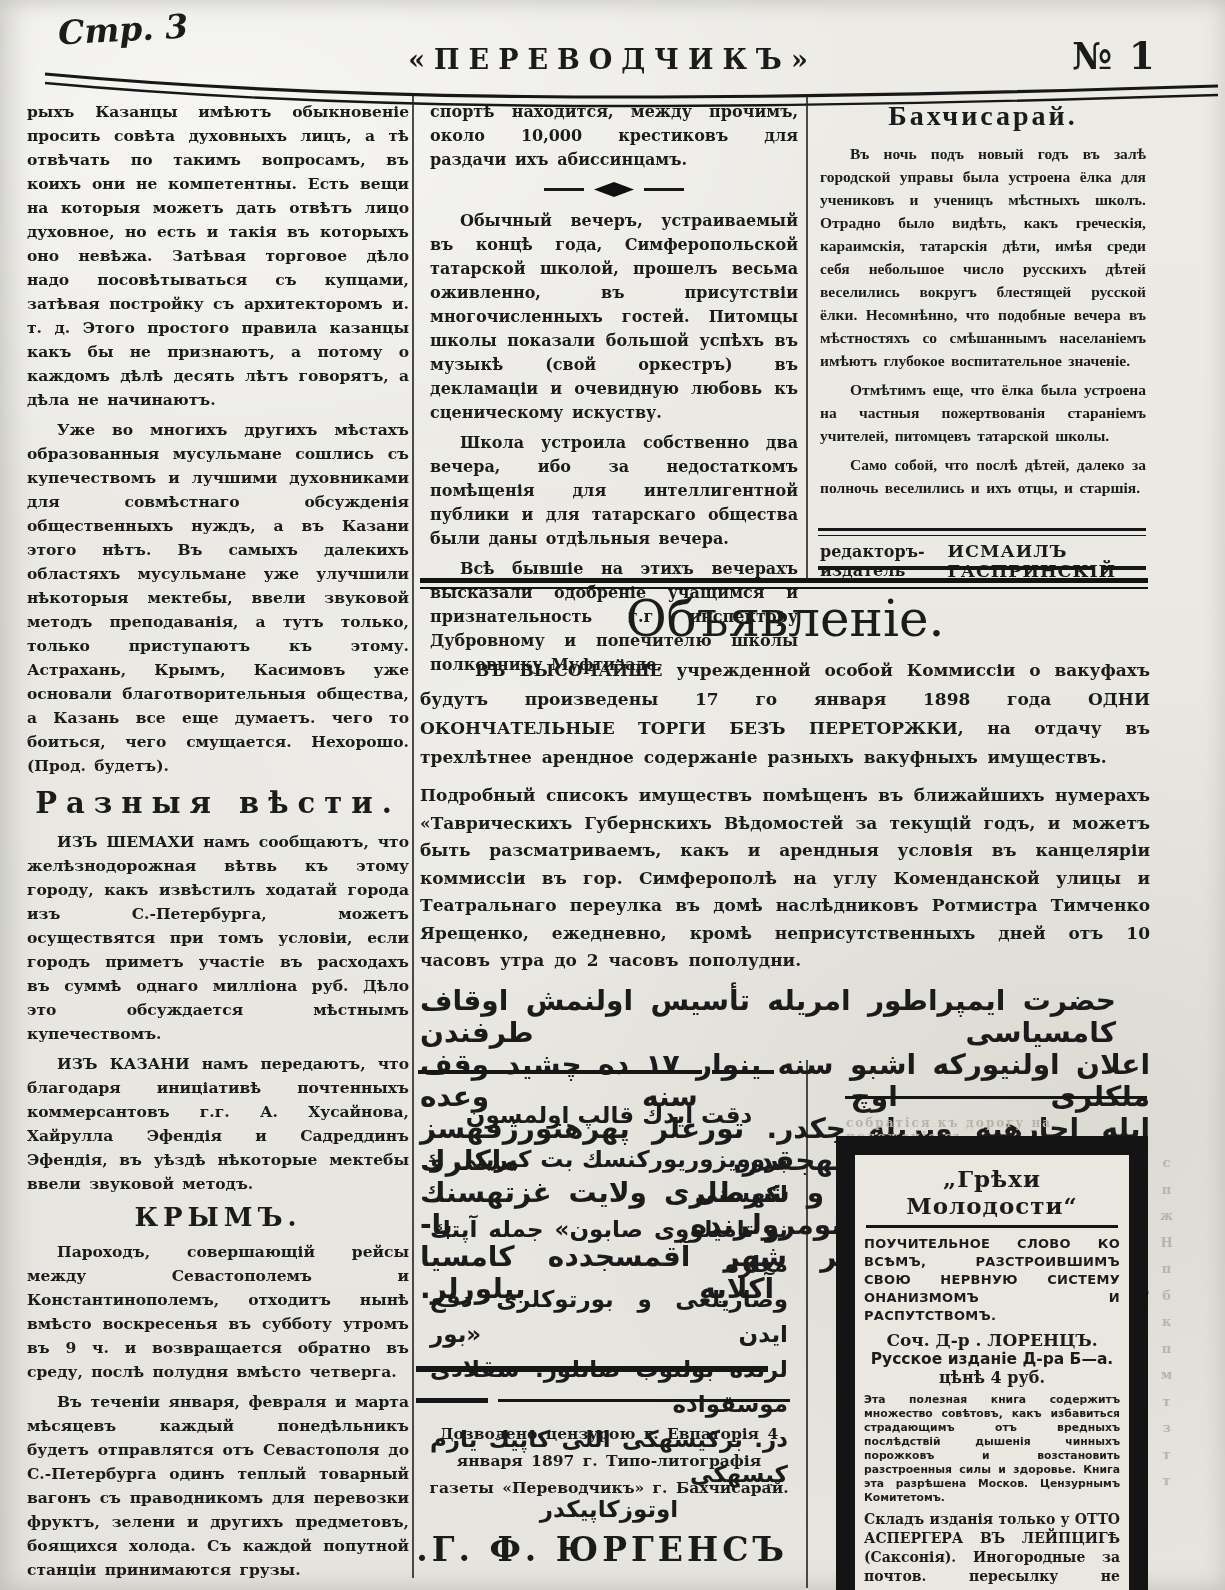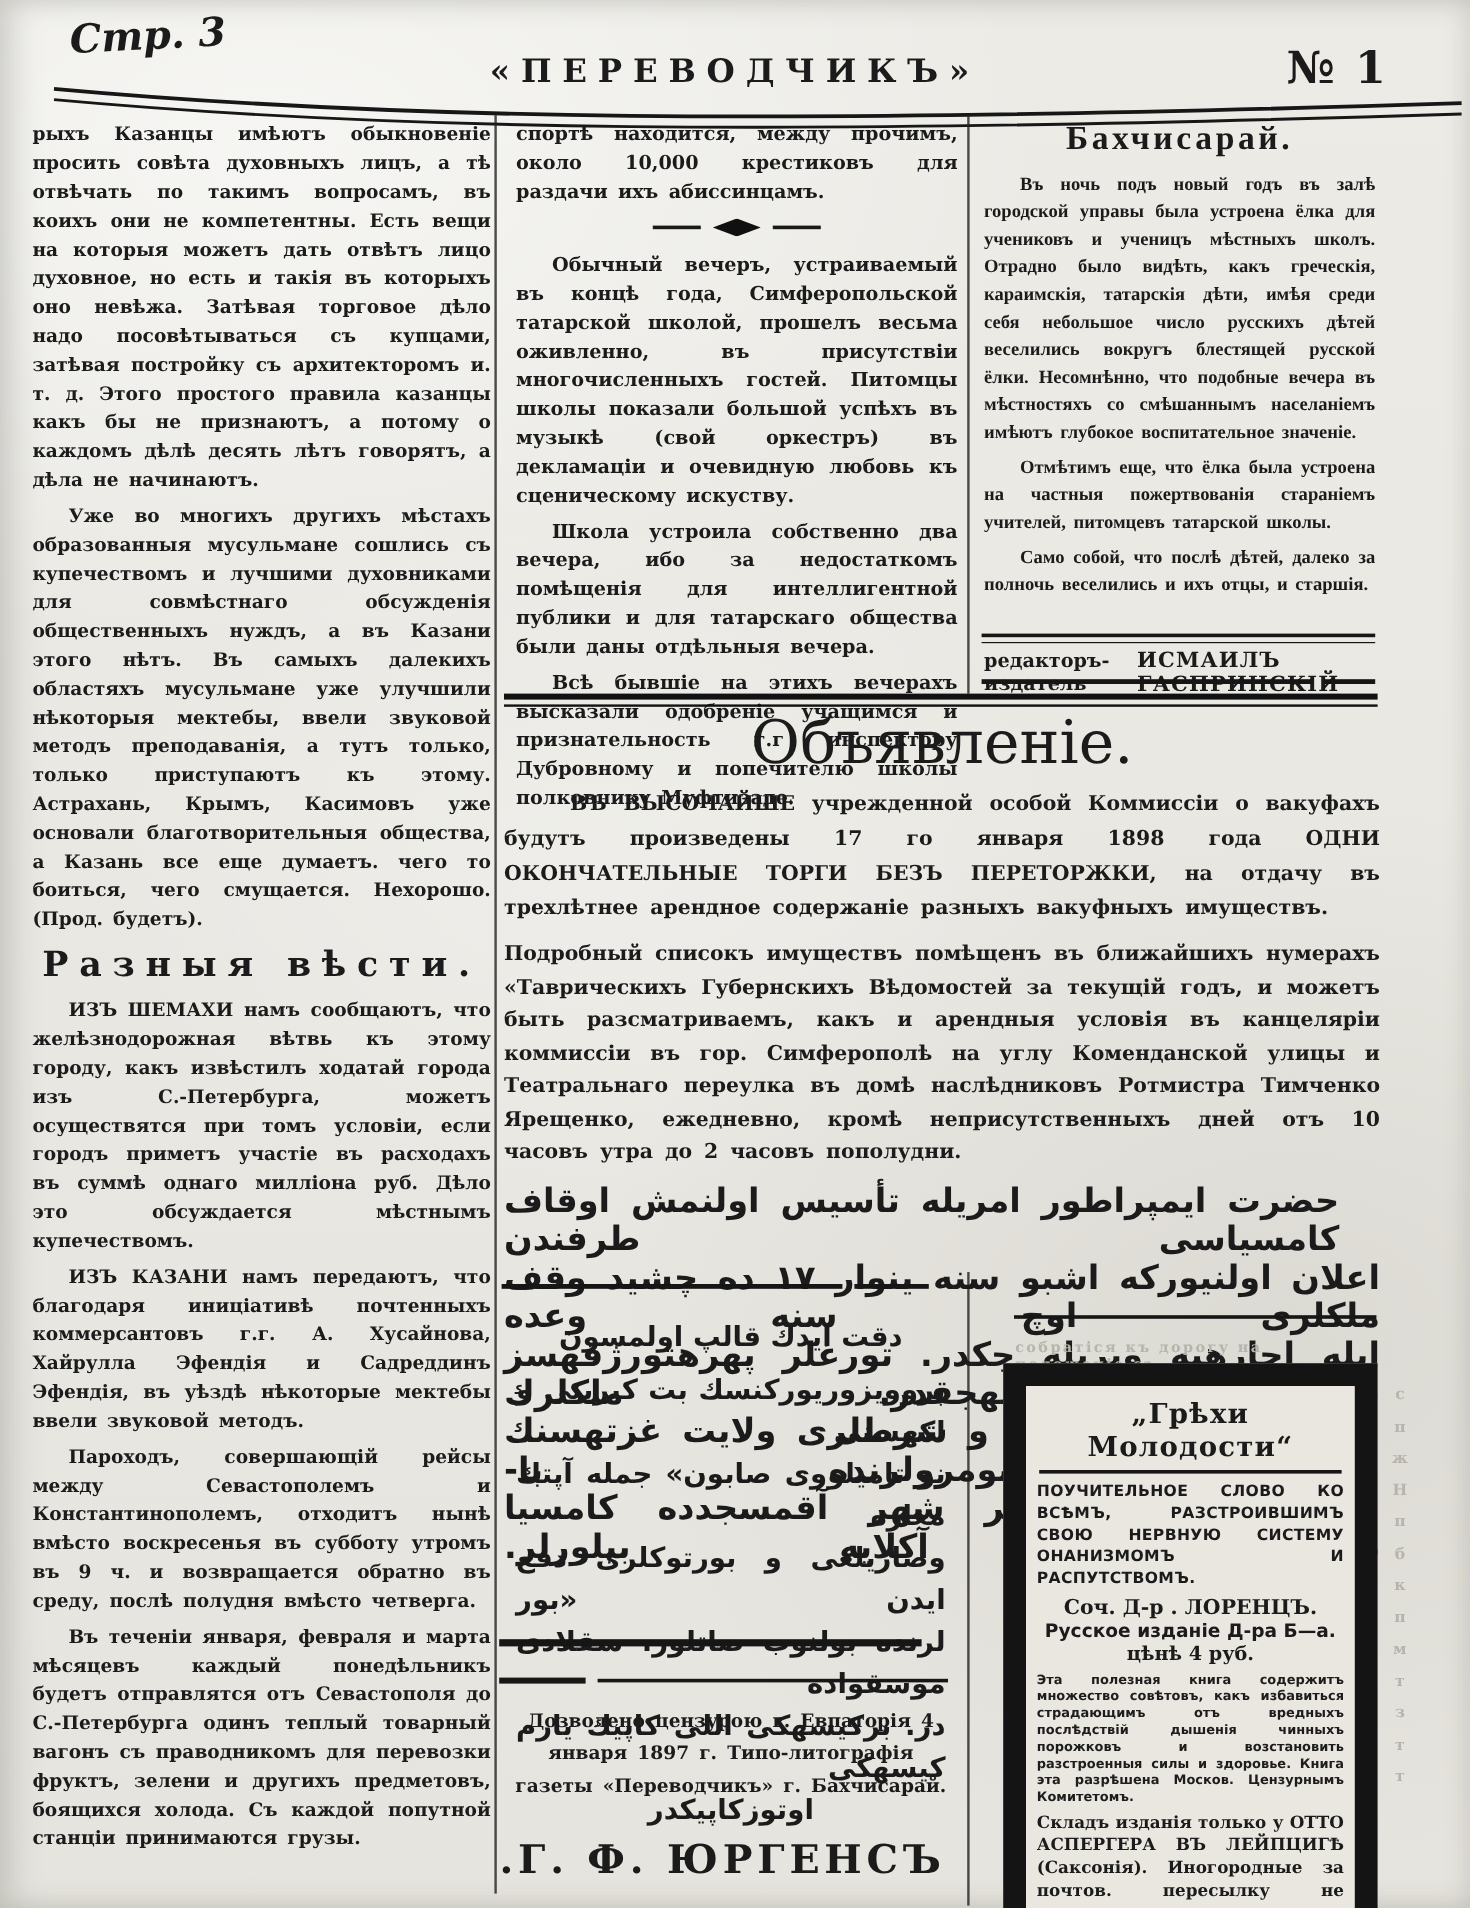--- a/index.html
+++ b/index.html
@@ -91,20 +91,21 @@
 <div class="abs vrule" style="left:412px;top:96px;height:1482px;"></div>
 <div class="abs vrule" style="left:806px;top:96px;height:482px;"></div>
 <div class="abs vrule" style="left:806px;top:1060px;height:528px;"></div>
 
 <div class="col col-left">
   <p class="bt noind">рыхъ Казанцы имѣютъ обыкновеніе просить совѣта духовныхъ лицъ, а тѣ отвѣчать по такимъ вопросамъ, въ коихъ они не компетентны. Есть вещи на которыя можетъ дать отвѣтъ лицо духовное, но есть и такія въ которыхъ оно невѣжа. Затѣвая торговое дѣло надо посовѣтываться съ купцами, затѣвая постройку съ архитекторомъ и. т. д. Этого простого правила казанцы какъ бы не признаютъ, а потому о каждомъ дѣлѣ десять лѣтъ говорятъ, а дѣла не начинаютъ.</p>
   <p class="bt">Уже во многихъ другихъ мѣстахъ образованныя мусульмане сошлись съ купечествомъ и лучшими духовниками для совмѣстнаго обсужденія общественныхъ нуждъ, а въ Казани этого нѣтъ. Въ самыхъ далекихъ областяхъ мусульмане уже улучшили нѣкоторыя мектебы, ввели звуковой методъ преподаванія, а тутъ только, только приступаютъ къ этому. Астрахань, Крымъ, Касимовъ уже основали благотворительныя общества, а Казань все еще думаетъ. чего то боиться, чего смущается. Нехорошо.   (Прод. будетъ).</p>
   <div class="h-news">Разныя вѣсти.</div>
   <p class="bt">ИЗЪ ШЕМАХИ намъ сообщаютъ, что желѣзнодорожная вѣтвь къ этому городу, какъ извѣстилъ ходатай города изъ С.-Петербурга, можетъ осуществятся при томъ условіи, если городъ приметъ участіе въ расходахъ въ суммѣ однаго милліона руб. Дѣло это обсуждается мѣстнымъ купечествомъ.</p>
   <p class="bt">ИЗЪ КАЗАНИ намъ передаютъ, что благодаря иниціативѣ почтенныхъ коммерсантовъ г.г. А. Хусайнова, Хайрулла Эфендія и Садреддинъ Эфендія, въ уѣздѣ нѣкоторые мектебы ввели звуковой методъ.</p>
+  <div class="h-crimea">КРЫМЪ.</div>
   <p class="bt">Пароходъ, совершающій рейсы между Севастополемъ и Константинополемъ, отходитъ нынѣ вмѣсто воскресенья въ субботу утромъ въ 9 ч. и возвращается обратно въ среду, послѣ полудня вмѣсто четверга.</p>
   <p class="bt">Въ теченіи января, февраля и марта мѣсяцевъ каждый понедѣльникъ будетъ отправлятся отъ Севастополя до С.-Петербурга одинъ теплый товарный вагонъ съ праводникомъ для перевозки фруктъ, зелени и другихъ предметовъ, боящихся холода. Съ каждой попутной станціи принимаются грузы.</p>
 
 </div>
 
 <div class="col col-mid">
   <p class="bt noind">спортѣ находится, между прочимъ, около 10,000 крестиковъ для раздачи ихъ абиссинцамъ.</p>
   <div class="orn">
       <span class="l"></span>
       <span class="d"></span>

